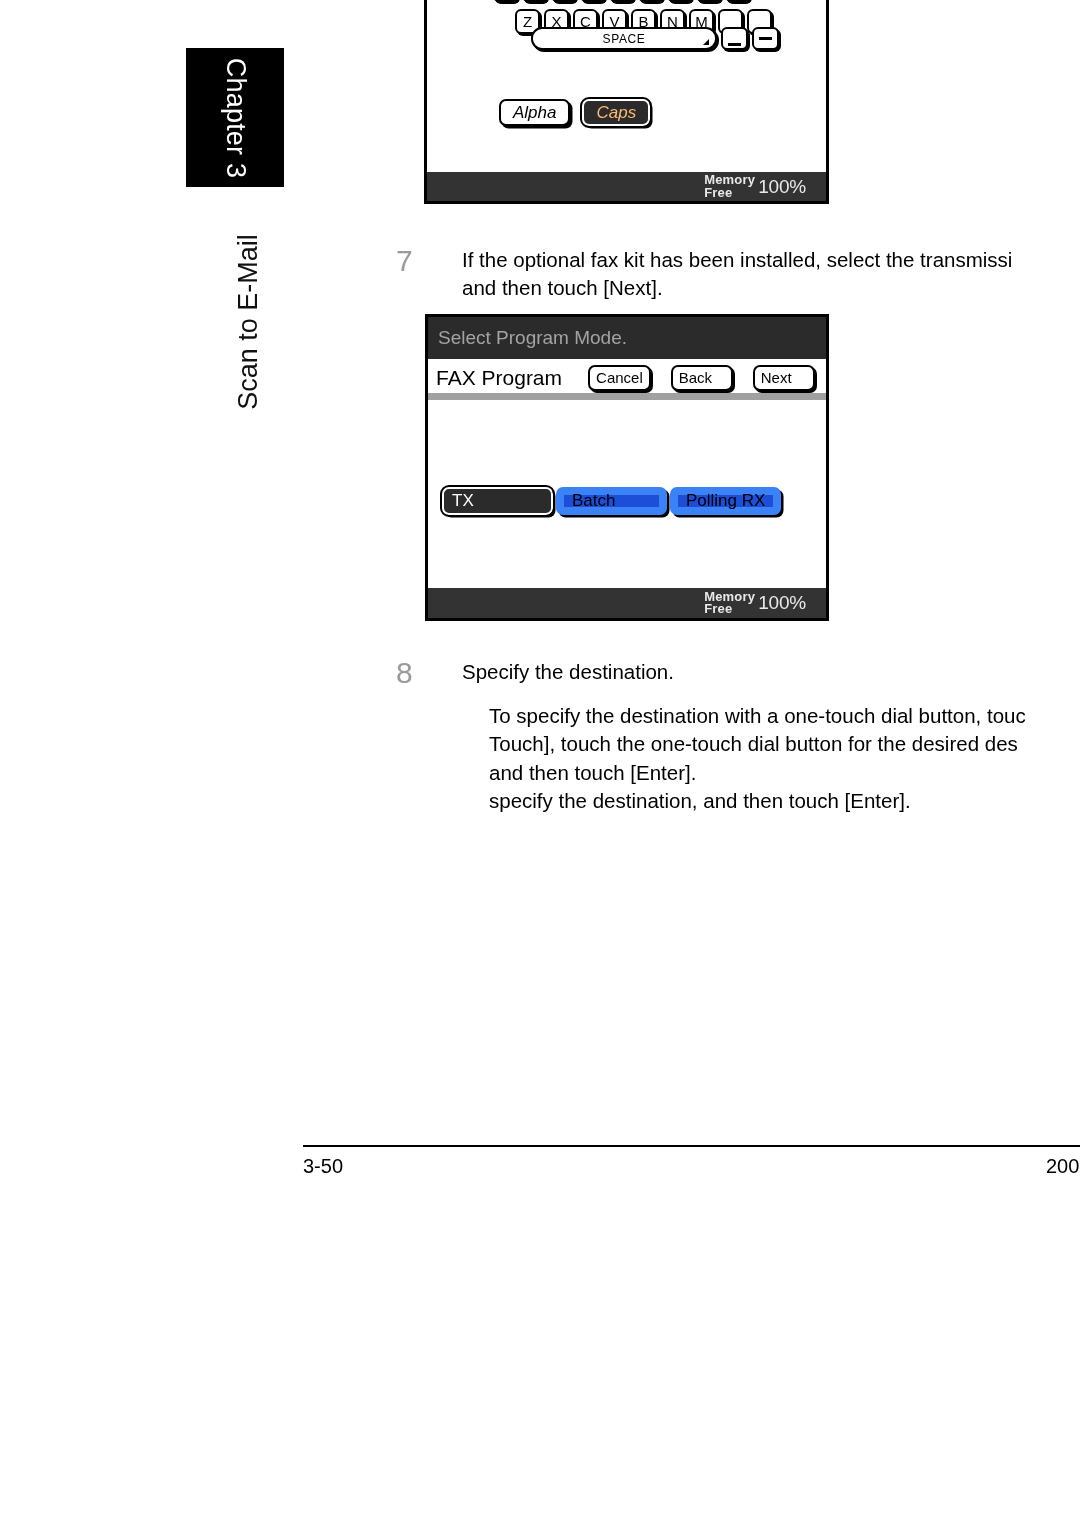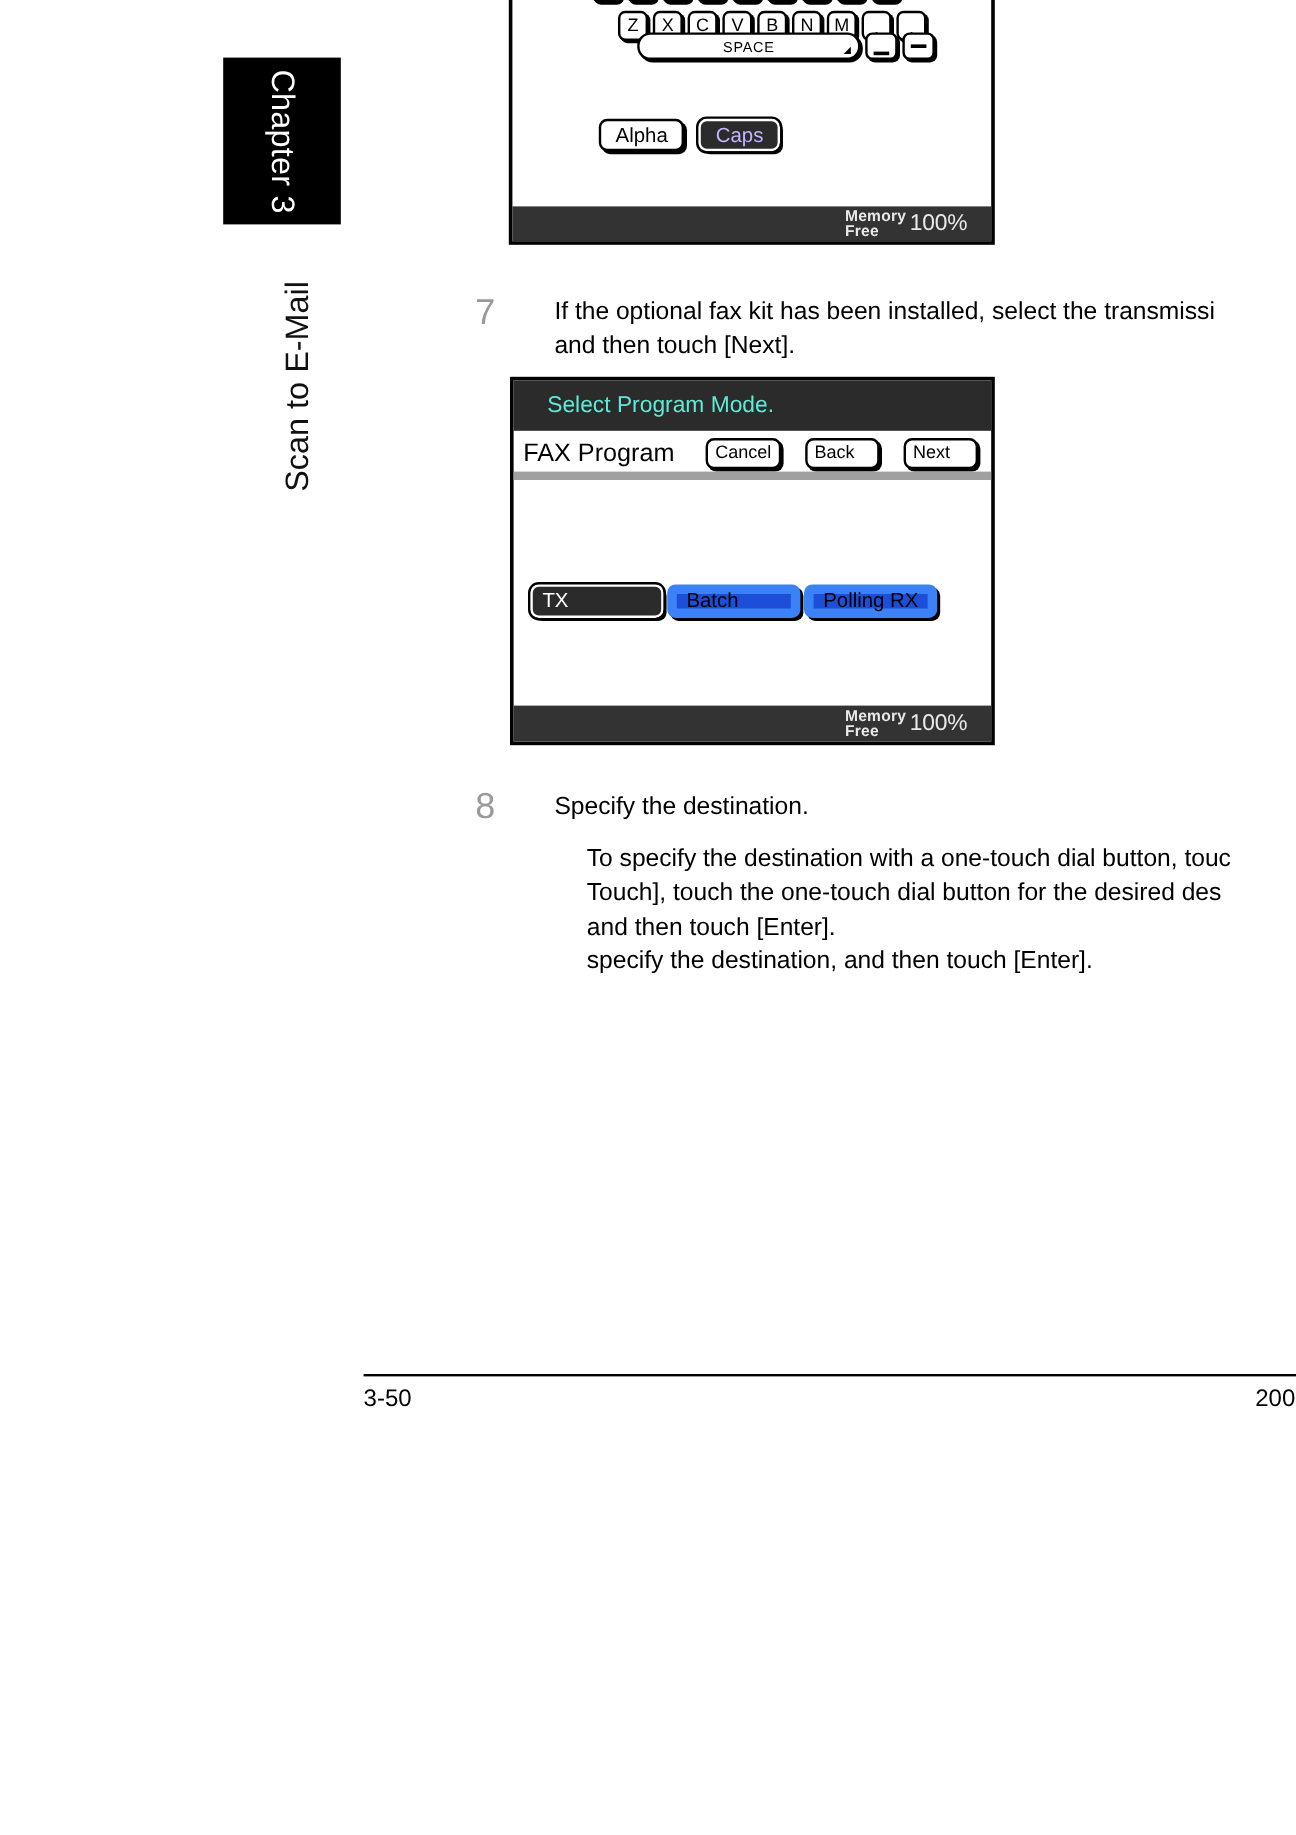--- a/index.html
+++ b/index.html
@@ -189,46 +189,47 @@
     padding: 0 12px;
     box-sizing: border-box;
     border: 2px solid #000;
     border-radius: 7px;
     background: #fff;
     font-size: 17px;
     display: flex;
     align-items: center;
     justify-content: center;
     box-shadow: 2.5px 2.5px 0 #000;
+    font-style: italic;
   }
   .mode-btn.selected {
     background: #2b2b2b;
-    color: #c4b5fd;
+    color: #fdba74;
     border: 2px solid #fff;
     outline: 2px solid #000;
   }
 
   
   #panel-program {
     left: 425px;
     top: 314px;
     width: 404px;
     height: 307px;
   }
   #panel-program .lcd-status { height: 30px; }
 
   #prog-titlebar {
     position: absolute;
     left: 0; right: 0; top: 0;
     height: 42px;
     background: #2b2b2b;
-    color: #5eead4;
-    display: flex;
-    align-items: center;
-    padding-left: 28px;
+    color: #a3a3a3;
+    display: flex;
+    align-items: center;
+    padding-left: 10px;
     font-size: 19px;
   }
   #prog-toolbar {
     position: absolute;
     left: 0; right: 0;
     top: 42px;
     height: 37px;
     display: flex;
     align-items: center;
     padding-left: 8px;

